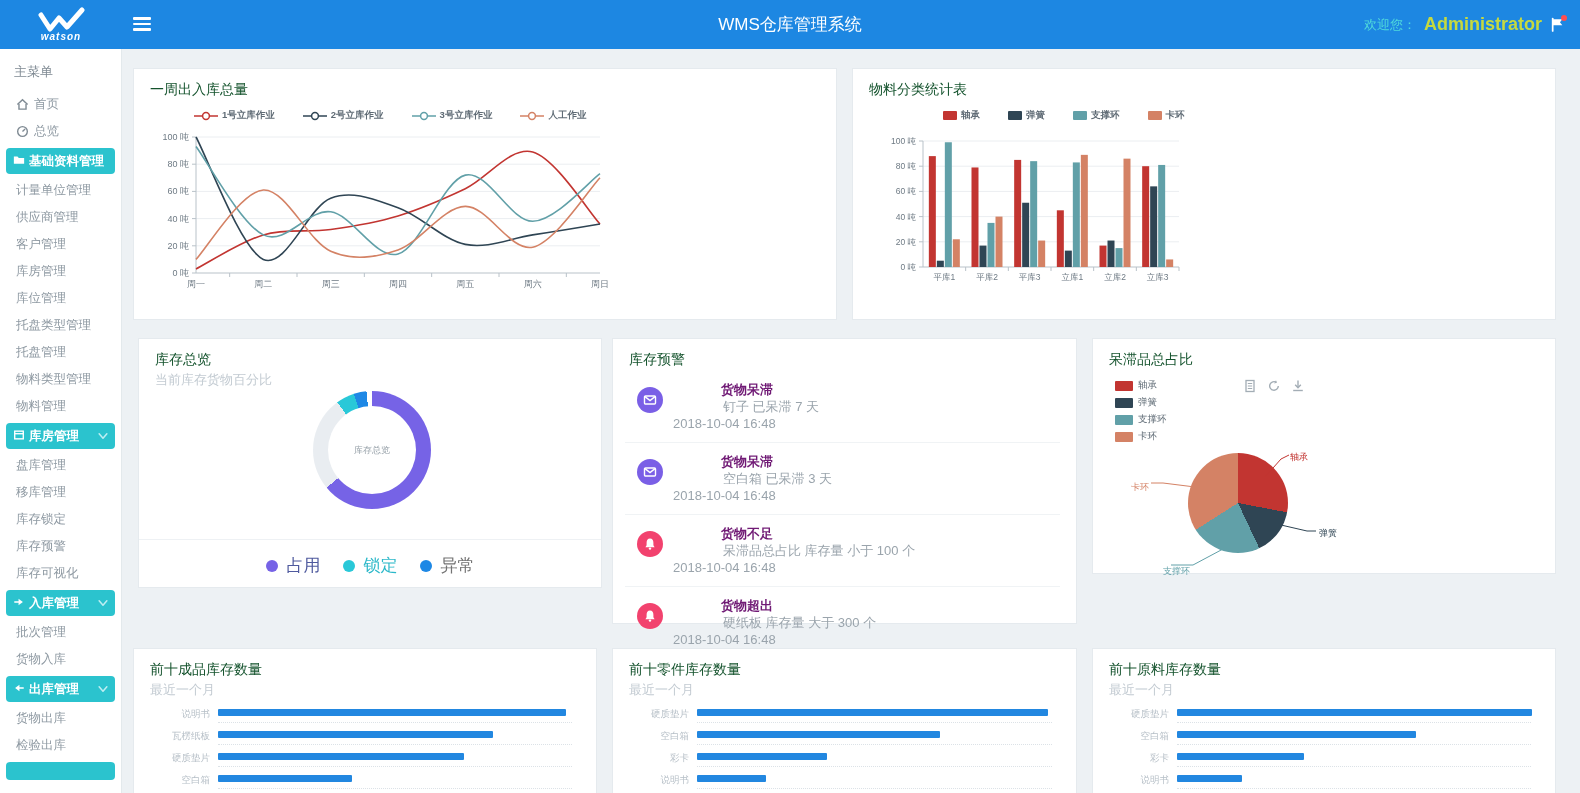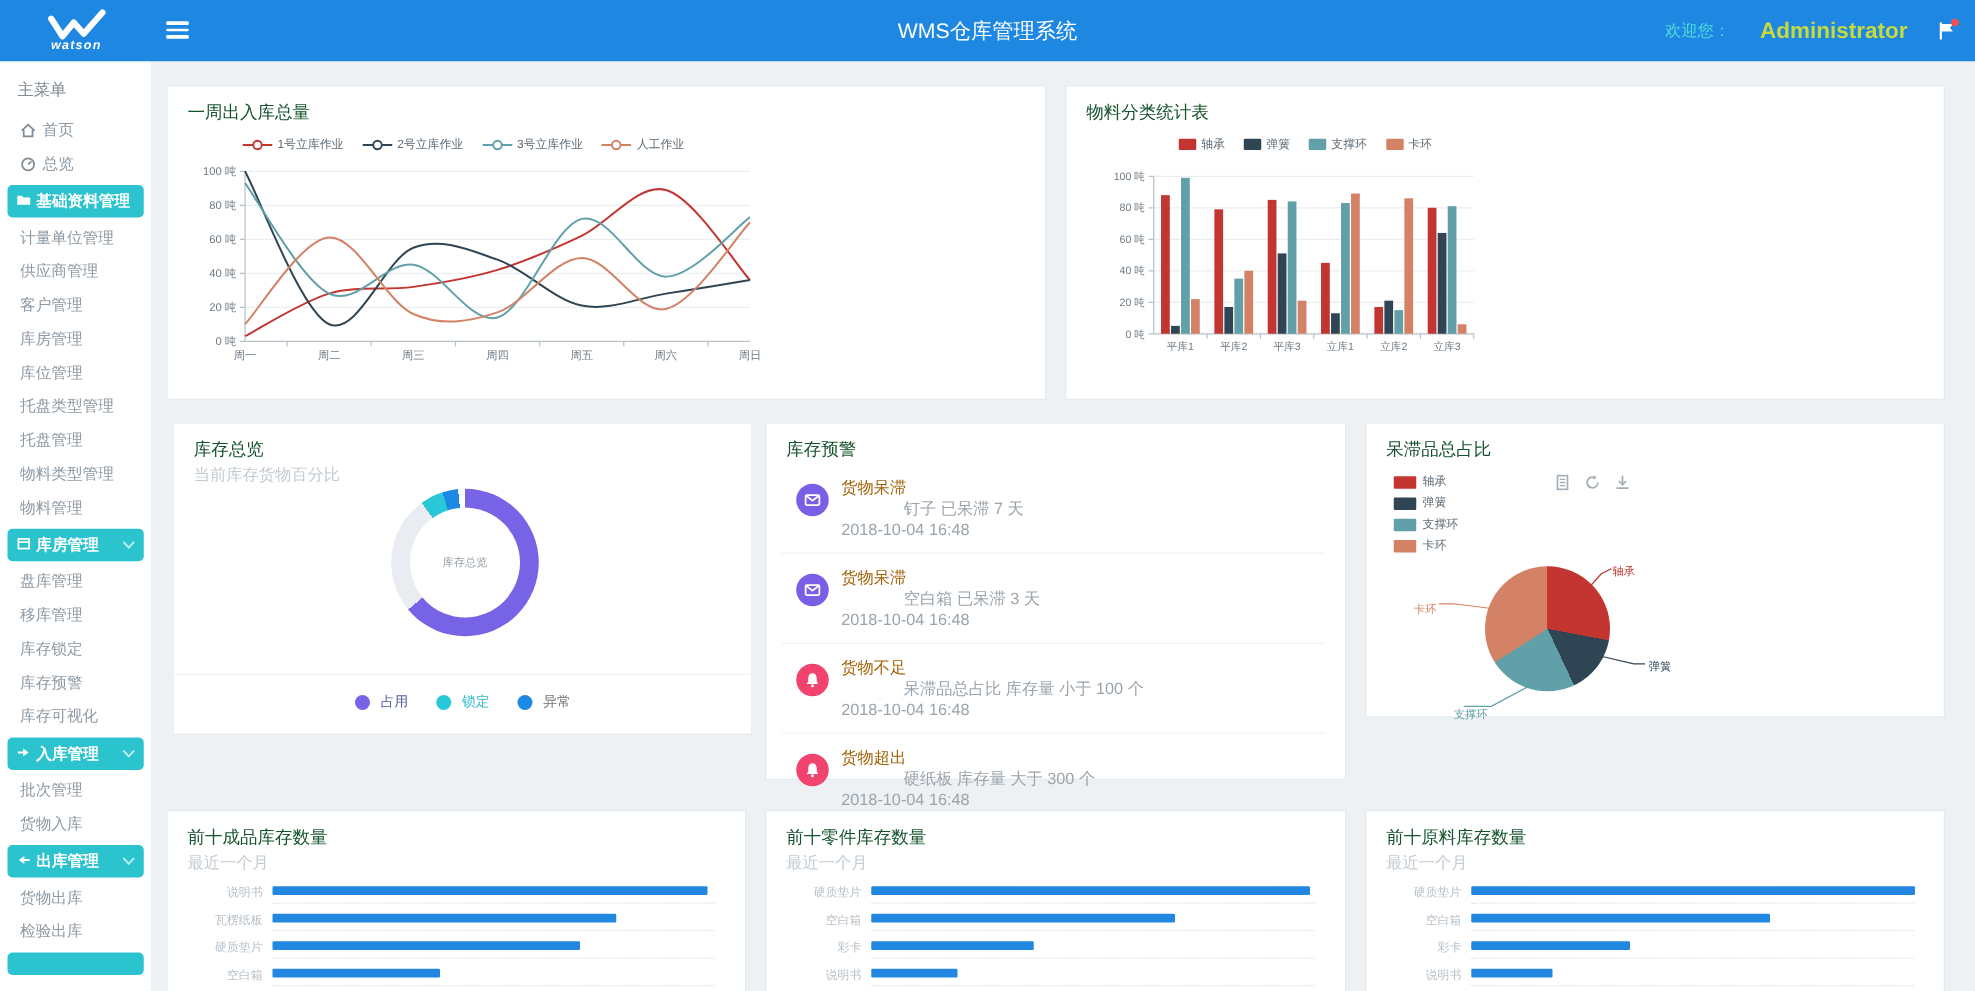--- a/index.html
+++ b/index.html
@@ -5,53 +5,53 @@
   html,body{margin:0;padding:0;width:1580px;height:793px;overflow:hidden;
     font-family:"Liberation Sans","DejaVu Sans",sans-serif;background:#edf1f4;}
   *{box-sizing:border-box;}
   
   .topbar{position:absolute;left:0;top:0;width:1580px;height:49px;background:#1d87e2;z-index:10;}
   .logo{position:absolute;left:0;top:0;width:122px;height:49px;display:flex;flex-direction:column;align-items:center;justify-content:center;}
   .logo-text{color:#fff;font-size:10px;font-weight:bold;font-style:italic;letter-spacing:1px;margin-top:-2px;}
   .hamburger{position:absolute;left:133px;top:17px;width:20px;height:15px;cursor:pointer;}
   .hamburger span{display:block;width:18px;height:2.5px;background:#fff;margin:0 0 3px 0;border-radius:1px;}
   .topbar-title{position:absolute;left:0;right:0;top:0;height:49px;line-height:49px;text-align:center;color:#fff;font-size:17px;}
-  .topbar-right{position:absolute;right:14px;top:0;height:49px;display:flex;align-items:center;gap:24px;}
+  .topbar-right{position:absolute;right:14px;top:0;height:49px;display:flex;align-items:center;gap:8px;}
   .welcome{font-size:13px;}
   .username{font-size:18px;font-weight:bold;}
   .flagwrap{position:relative;width:16px;height:16px;}
   .flag-dot{position:absolute;right:-1px;top:-2px;width:6px;height:6px;border-radius:50%;background:#ff4d4f;}
   
   .sidebar{position:absolute;left:0;top:49px;width:122px;bottom:0;background:#fff;border-right:1px solid #e3e9ec;overflow:hidden;}
   .side-section{padding:14px 16px 10px 14px;font-size:13px;color:#7f8a93;}
   .side-item{height:27px;line-height:27px;padding-left:16px;font-size:12.5px;color:#8e99a2;cursor:pointer;white-space:nowrap;display:flex;align-items:center;gap:5px;}
   .side-item .mini-ic{display:inline-flex;width:13px;height:13px;}
   .side-group{height:26px;margin:3px 6px;border-radius:4px;background:#2bc3ce;color:#fff;font-size:12.5px;font-weight:bold;display:flex;align-items:center;padding:0 6px 0 7px;cursor:pointer;white-space:nowrap;gap:4px;}
   .side-group .chev{margin-left:auto;display:inline-flex;}
   .side-group.partial{height:18px;margin-bottom:-10px;}
   
   .card{position:absolute;background:#fff;border:1px solid #e5eaee;}
   .card-title{position:absolute;left:16px;top:12px;font-size:14px;color:#14532d;}
   .card-sub{position:absolute;left:16px;top:32px;font-size:13px;color:#c3cbd2;}
   
-  .legend-row{position:absolute;display:flex;gap:15px;align-items:center;}
+  .legend-row{position:absolute;display:flex;gap:28px;align-items:center;font-weight:bold;}
   .legend-item{display:flex;align-items:center;gap:4px;font-size:9.5px;color:#5f6b75;cursor:pointer;}
   .legend-sq{width:14px;height:9px;border-radius:1px;display:inline-block;}
   
   .alert-row{position:relative;margin:0 16px 0 12px;padding:10px 0 10px 48px;border-bottom:1px solid #f0f3f5;cursor:pointer;}
   .alert-row:last-child{border-bottom:none;}
   .alert-ic{position:absolute;left:12px;top:16px;width:26px;height:26px;border-radius:50%;display:flex;align-items:center;justify-content:center;}
-  .alert-title{font-size:13px;color:#a16207;font-weight:normal;line-height:17px;}
+  .alert-title{font-size:13px;color:#701a75;font-weight:bold;line-height:17px;margin-left:48px;}
   .alert-detail{font-size:13px;color:#9aa4ac;line-height:17px;padding-left:50px;}
   .alert-time{font-size:13px;color:#9aa4ac;line-height:17px;}
   
   .donut{position:absolute;border-radius:50%;}
   .donut-hole{position:absolute;background:#fff;border-radius:50%;display:flex;align-items:center;justify-content:center;font-size:9px;color:#97a1a9;}
   .donut-legend{position:absolute;left:0;right:0;display:flex;justify-content:center;gap:22px;}
-  .donut-legend .li{display:flex;align-items:center;gap:9px;font-size:11px;cursor:pointer;}
+  .donut-legend .li{display:flex;align-items:center;gap:9px;font-size:17px;cursor:pointer;}
   .dot{width:12px;height:12px;border-radius:50%;display:inline-block;}
   .divider{position:absolute;left:0;right:0;height:1px;background:#eef1f4;}
   
   .pie{position:absolute;border-radius:50%;}
   .pie-label{position:absolute;font-size:9px;white-space:nowrap;}
   .vlegend{position:absolute;display:flex;flex-direction:column;gap:4px;}
   .vlegend .li{display:flex;align-items:center;gap:5px;font-size:9.5px;color:#5f6b75;cursor:pointer;}
   .toolbox{position:absolute;display:flex;gap:10px;color:#9aa4ad;}
   .toolbox .tb{width:14px;height:14px;cursor:pointer;display:inline-flex;}
   

